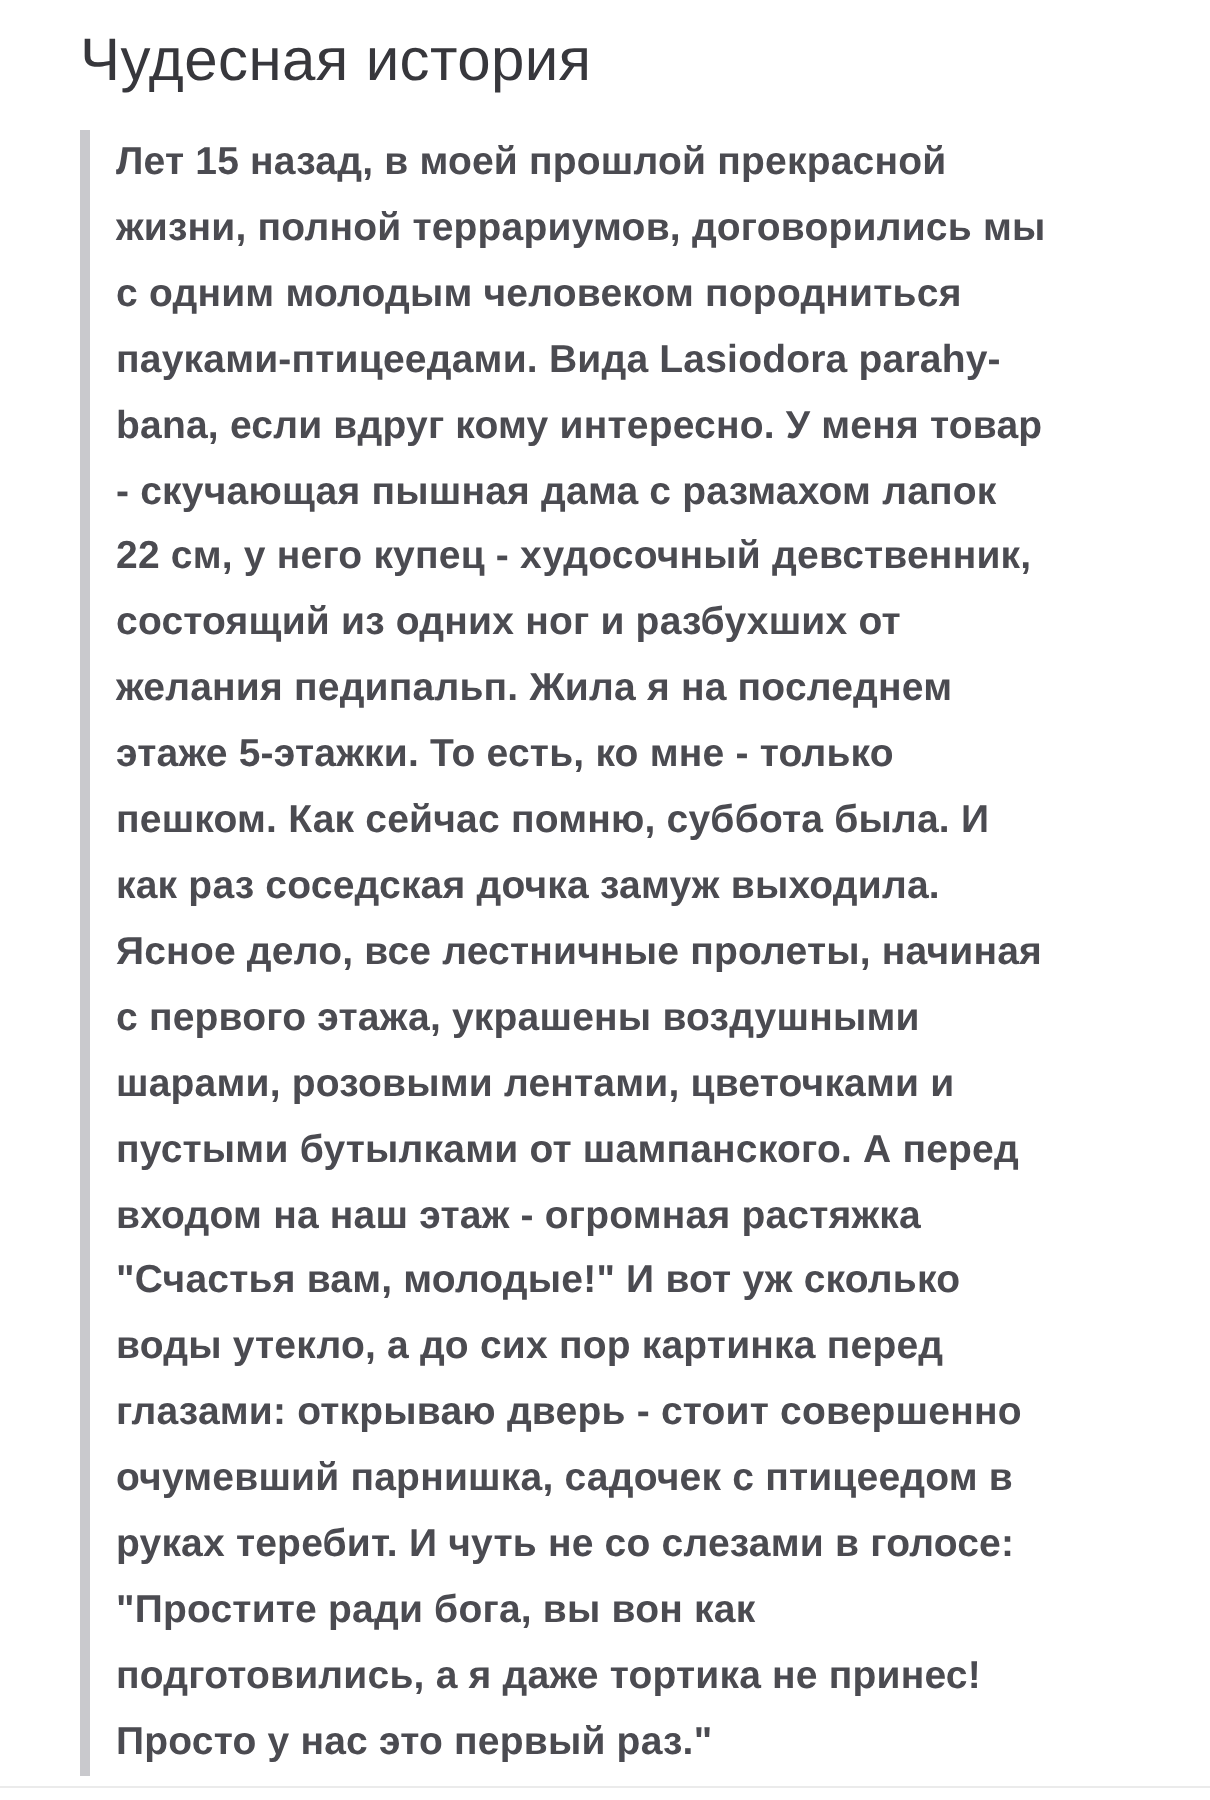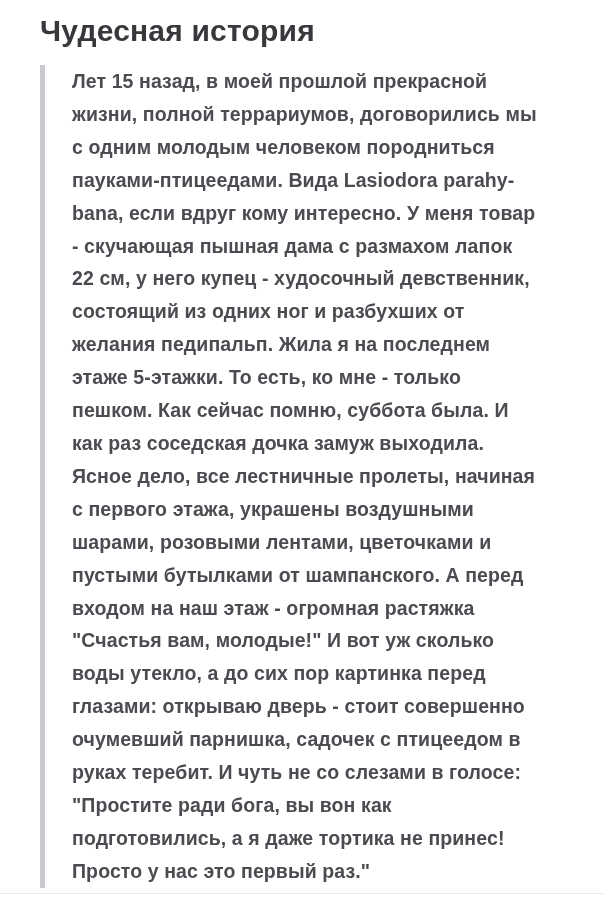--- a/index.html
+++ b/index.html
@@ -11,29 +11,29 @@
     font-family: "Liberation Sans", "DejaVu Sans", sans-serif;
   }
   .page {
     position: relative;
     width: 605px;
     height: 900px;
     padding: 12px 38px 0 40px;
   }
   .title {
     font-size: 30px;
-    font-weight: 700;
+    font-weight: 400;
     letter-spacing: 0.2px;
     color: #37373c;
     margin-top: 2px;
   }
   .story {
     margin-top: 17px;
     border-left: 5px solid #c9c9cd;
-    padding-left: 27px;
+    padding-left: 13px;
   }
   .story-text {
     font-size: 19.5px;
     font-weight: 700;
     color: #4b4b51;
     line-height: 32.9px;
     white-space: pre-line;
     letter-spacing: 0.1px;
   }
   .bottom-divider {

